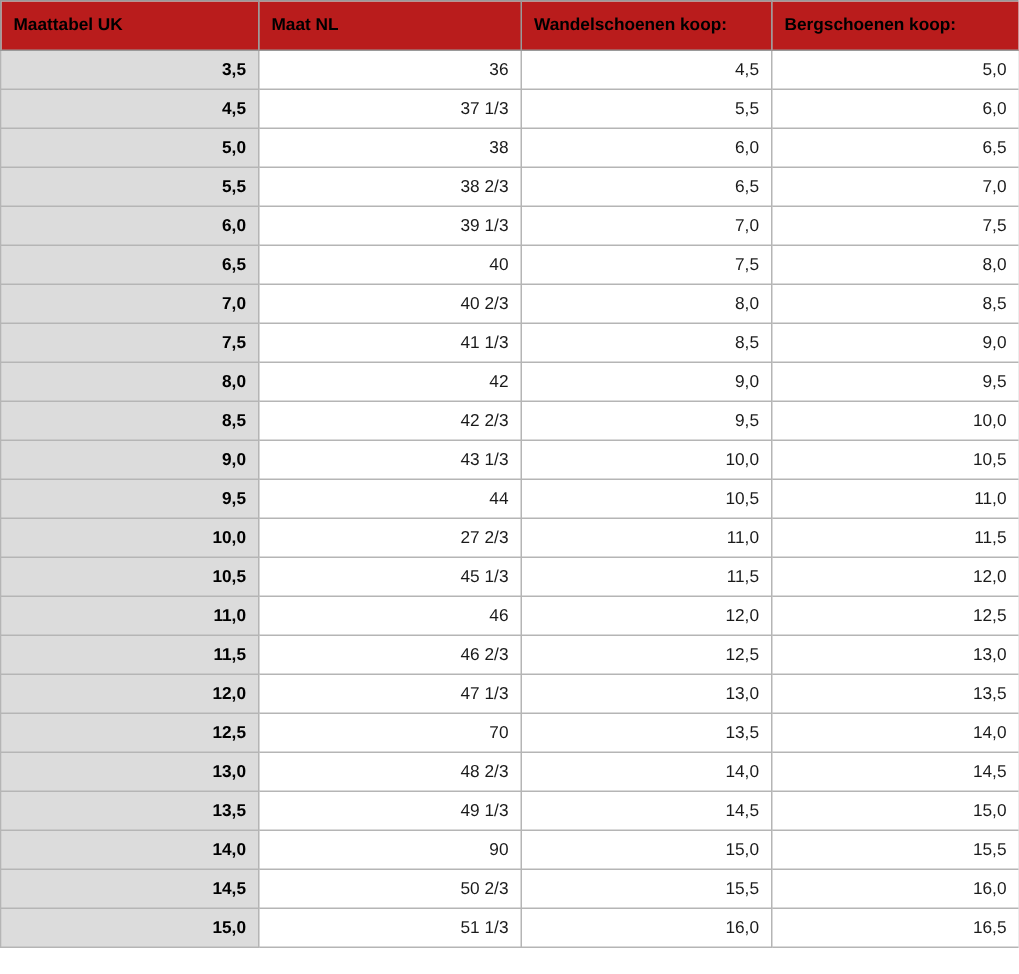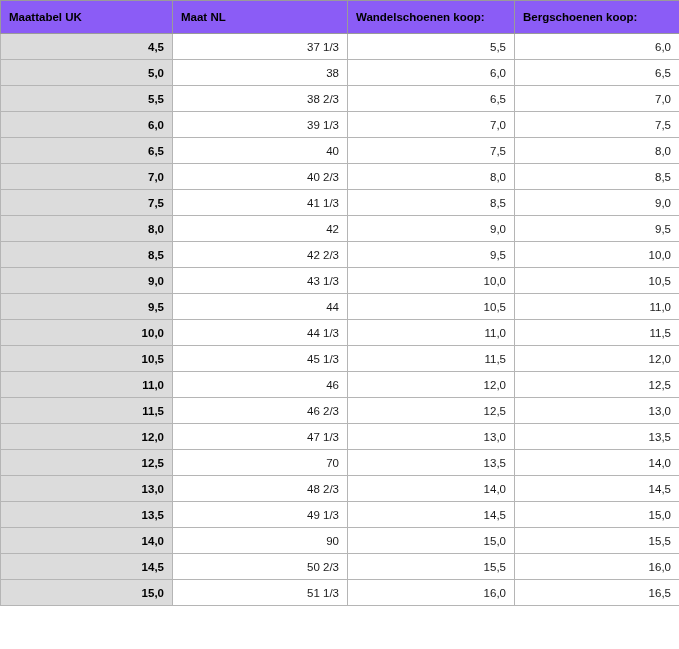--- a/index.html
+++ b/index.html
@@ -23,21 +23,21 @@
     table-layout: fixed;
     font-size: 11.5px;
     color: #1a1a1a;
   }
   table.size-table col.c0 { width: 172px; }
   table.size-table col.c1 { width: 175px; }
   table.size-table col.c2 { width: 167px; }
   table.size-table col.c3 { width: 165px; }
 
   table.size-table thead th {
-    background: #8b5cf6;
+    background: #b91c1c;
     border: 1px solid #9a9a9a;
     text-align: left;
     font-weight: bold;
     font-size: 11.5px;
     padding: 7px 8px 7px 8px;
     height: 18px;
     color: #000000;
     white-space: nowrap;
   }
   table.size-table tbody td {
@@ -71,20 +71,26 @@
     <thead>
       <tr>
         <th>Maattabel UK</th>
         <th>Maat NL</th>
         <th>Wandelschoenen koop:</th>
         <th>Bergschoenen koop:</th>
       </tr>
     </thead>
     <tbody id="table-body">
         <tr>
+          <td class="col-uk">3,5</td>
+          <td>36</td>
+          <td>4,5</td>
+          <td>5,0</td>
+        </tr>
+        <tr>
           <td class="col-uk">4,5</td>
           <td>37 1/3</td>
           <td>5,5</td>
           <td>6,0</td>
         </tr>
         <tr>
           <td class="col-uk">5,0</td>
           <td>38</td>
           <td>6,0</td>
           <td>6,5</td>
@@ -138,21 +144,21 @@
           <td>10,5</td>
         </tr>
         <tr>
           <td class="col-uk">9,5</td>
           <td>44</td>
           <td>10,5</td>
           <td>11,0</td>
         </tr>
         <tr>
           <td class="col-uk">10,0</td>
-          <td>44 1/3</td>
+          <td>27 2/3</td>
           <td>11,0</td>
           <td>11,5</td>
         </tr>
         <tr>
           <td class="col-uk">10,5</td>
           <td>45 1/3</td>
           <td>11,5</td>
           <td>12,0</td>
         </tr>
         <tr>

